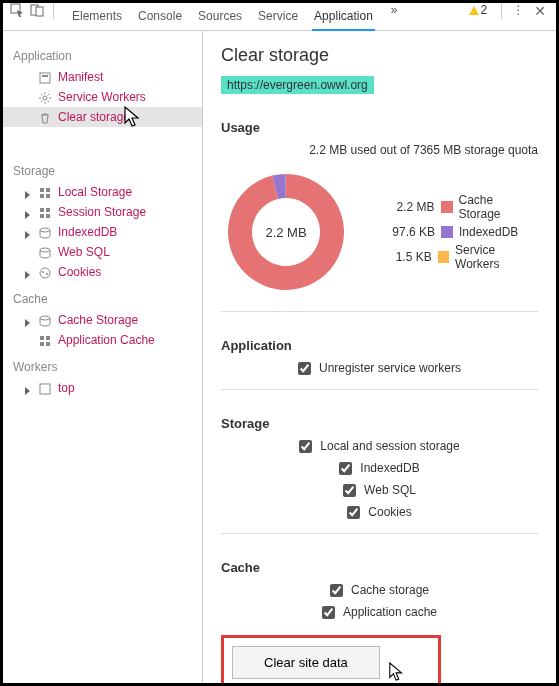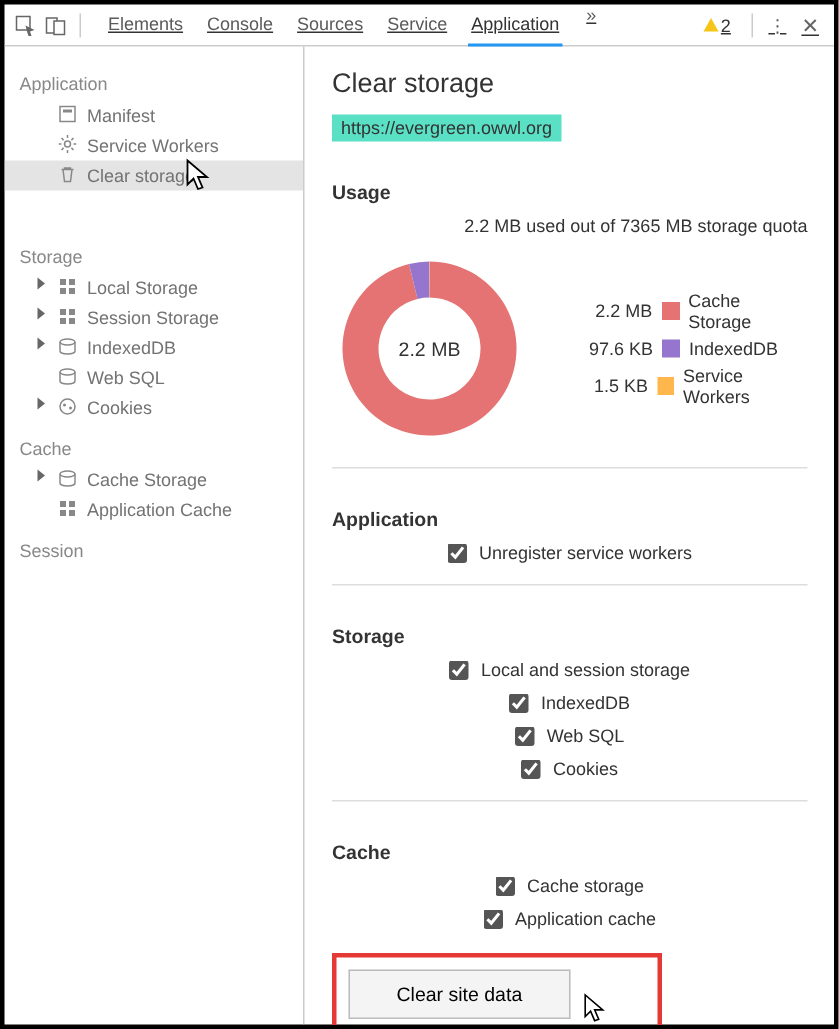--- a/index.html
+++ b/index.html
@@ -1,30 +1,30 @@
 <!DOCTYPE html>
 <html><head>
 <meta charset="utf-8">
 <style>
 * { box-sizing: border-box; margin: 0; padding: 0; }
 body { font-family: "Segoe UI", Arial, sans-serif; font-size: 12px; color: #333; background: #fff; border: 3px solid #000; width: 559px; height: 686px; overflow: hidden; }
-.toolbar { display: flex; align-items: center; height: 28px; border-bottom: 1px solid #ccc; padding: 0 6px; gap: 4px; text-decoration: underline; }
+.toolbar { display: flex; align-items: flex-start; height: 28px; border-bottom: 1px solid #ccc; padding: 0 6px; gap: 4px; }
 .toolbar .ico { width: 16px; height: 14px; display: flex; align-items: center; justify-content: center; color: #5a5a5a; }
 .tabs { display: flex; gap: 12px; margin-left: 8px; flex: 1; }
 .tab { color: #5a5a5a; padding: 6px 2px; cursor: pointer; }
 .tab.active { color: #333; border-bottom: 2px solid #2196F3; }
 .more { color: #5a5a5a; padding: 0 4px; }
 .warn { display: flex; align-items: center; gap: 2px; margin: 0 6px; }
 .warn-tri { width:0; height:0; border-left:5px solid transparent; border-right:5px solid transparent; border-bottom:9px solid #f5c518; }
 .toolbar .sep { width:1px; height:16px; background:#ccc; margin:0 4px; }
 .close-x { font-size:14px; color:#666; padding:0 4px; }
 .main { display: flex; height: calc(100% - 28px); }
 .sidebar { width: 200px; border-right: 1px solid #ccc; padding-top: 8px; overflow-y:auto; }
 .group-title { color: #888; padding: 4px 10px; margin-top: 6px; }
-.item { display: flex; align-items: flex-start; gap: 6px; padding: 3px 8px 3px 22px; color: #737373; cursor:pointer; }
+.item { display: flex; align-items: flex-end; gap: 6px; padding: 3px 8px 3px 22px; color: #be185d; cursor:pointer; }
 .item.selected { background: #e4e4e4; }
 .item .ico { width: 14px; display:flex; justify-content:center; color:#666; }
 .tri { display:inline-block; width:0; height:0; border-top:4px solid transparent; border-bottom:4px solid transparent; border-left:5px solid #666; margin-right:2px; }
 .content { flex:1; padding: 14px 18px 18px 18px; overflow-y:auto; }
 h1 { font-size: 18px; font-weight: 400; color:#333; margin-bottom: 10px; }
 .url { background:#59e0c5; display:inline-block; padding:2px 6px; font-size:12px; }
 .section { margin-top: 26px; }
 .section h2 { font-size: 13px; font-weight: 700; margin-bottom: 8px; }
 .usage-text { margin: 6px 0 10px 0; text-align: right; }
 .chart-row { display:flex; gap: 24px; align-items:center; }
@@ -183,21 +183,30 @@
           <span class="ico">
             <svg width="12" height="12">
               <rect x="1" y="1" width="4" height="4" fill="#888"></rect>
               <rect x="7" y="1" width="4" height="4" fill="#888"></rect>
               <rect x="1" y="7" width="4" height="4" fill="#888"></rect>
               <rect x="7" y="7" width="4" height="4" fill="#888"></rect>
             </svg>
           </span>
           <span>Application Cache</span>
         </div>
-        <div class="group-title">Session</div>
+        <div class="group-title">Workers</div>
+        <div class="item">
+          <span class="tri"></span>
+          <span class="ico">
+            <svg width="12" height="12">
+              <rect x="1" y="1" width="10" height="10" fill="none" stroke="#888"></rect>
+            </svg>
+          </span>
+          <span>top</span>
+        </div>
       </div>
   </div>
 
   <div class="content">
     <h1>Clear storage</h1>
     <span class="url">https://evergreen.owwl.org</span>
 
     <div class="section">
       <h2>Usage</h2>
       <div class="usage-text">2.2 MB used out of 7365 MB storage quota</div>

